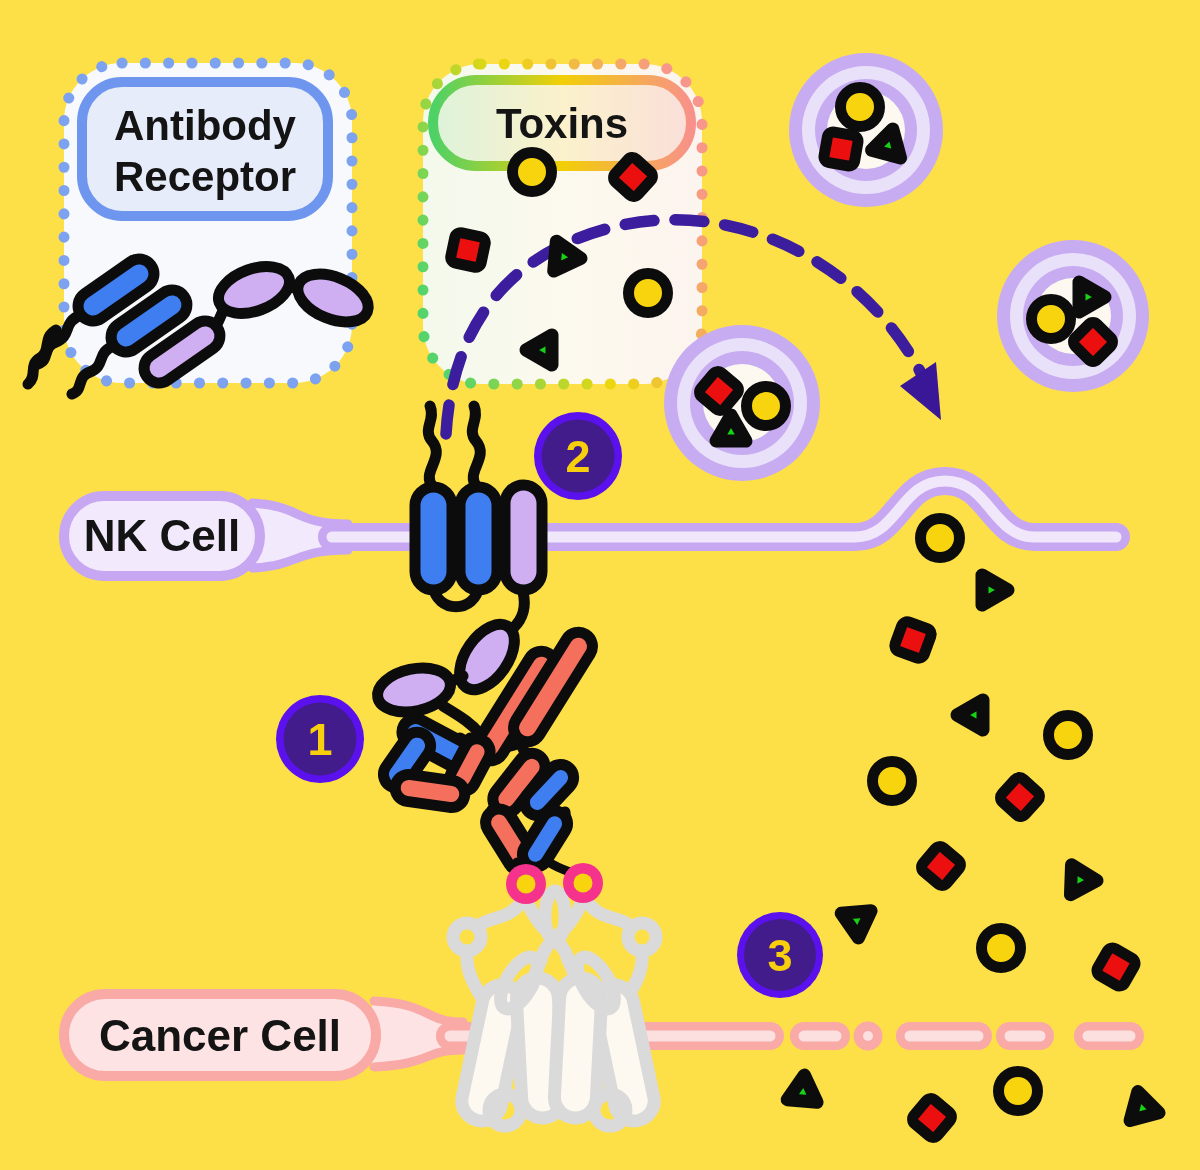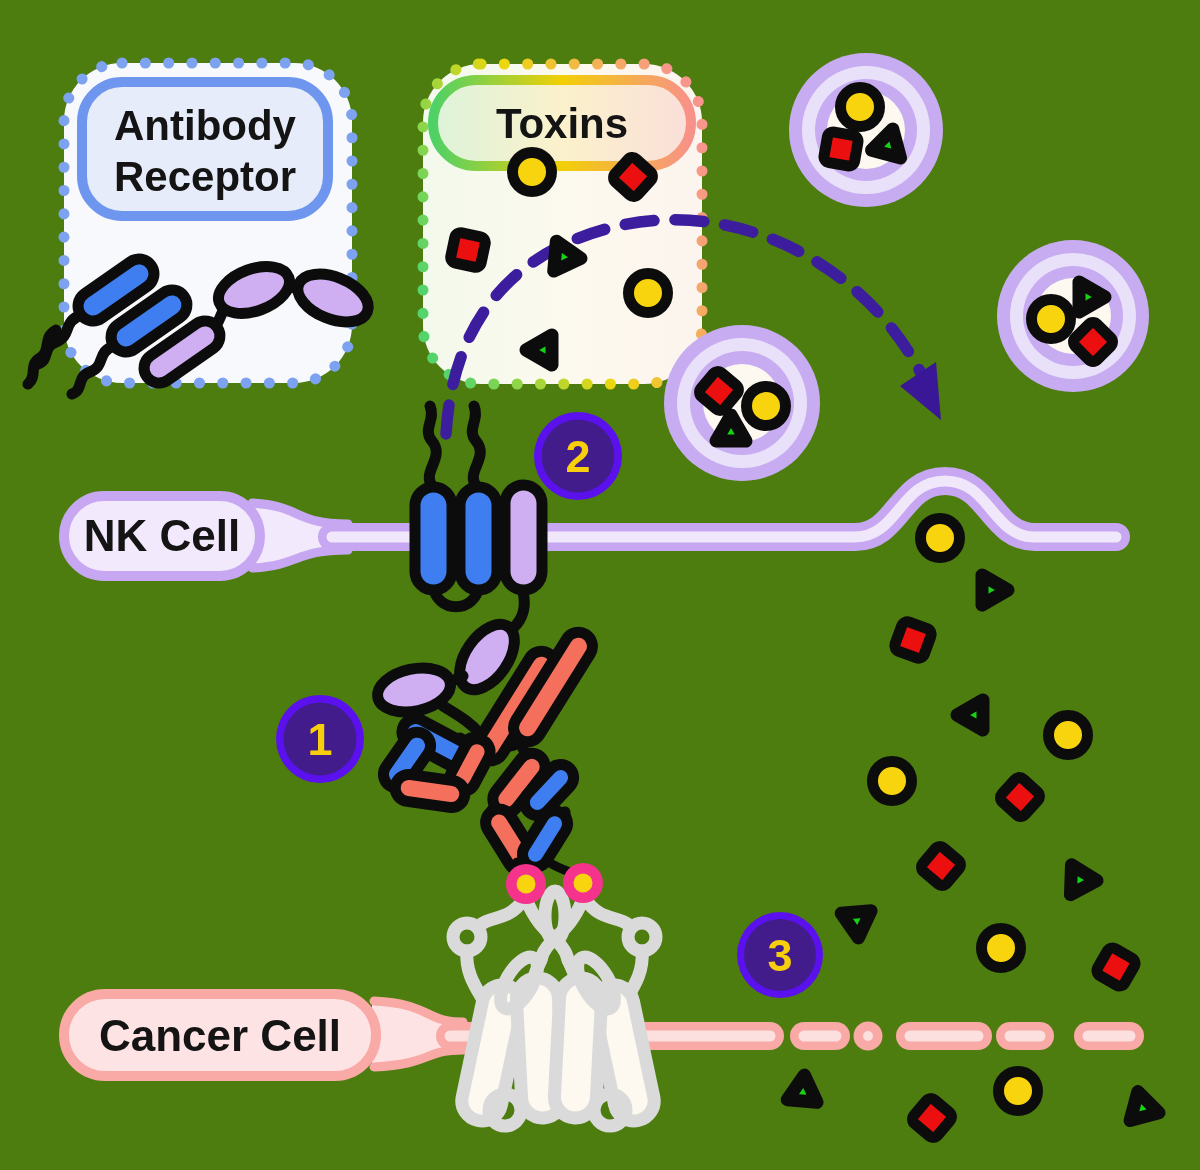--- a/index.html
+++ b/index.html
@@ -1,16 +1,16 @@
 <!DOCTYPE html>
 <html><head>
 <meta charset="utf-8">
 <style>
   html,body{margin:0;padding:0;background:#fdf9f0;}
-  .stage{position:relative;width:1200px;height:1170px;background:#4d7c0f;overflow:hidden;}
+  .stage{position:relative;width:1200px;height:1170px;background:#fde047;overflow:hidden;}
   svg{position:absolute;left:0;top:0;}
   .lbl{font-family:"Liberation Sans",sans-serif;font-weight:700;fill:#141414;}
   .badge-num{font-family:"Liberation Sans",sans-serif;font-weight:700;fill:#f7cf0c;}
 </style>
 </head>
 <body>
 
 <div class="stage">
 <svg width="1200" height="1170" viewBox="0 0 1200 1170">
   <defs>

